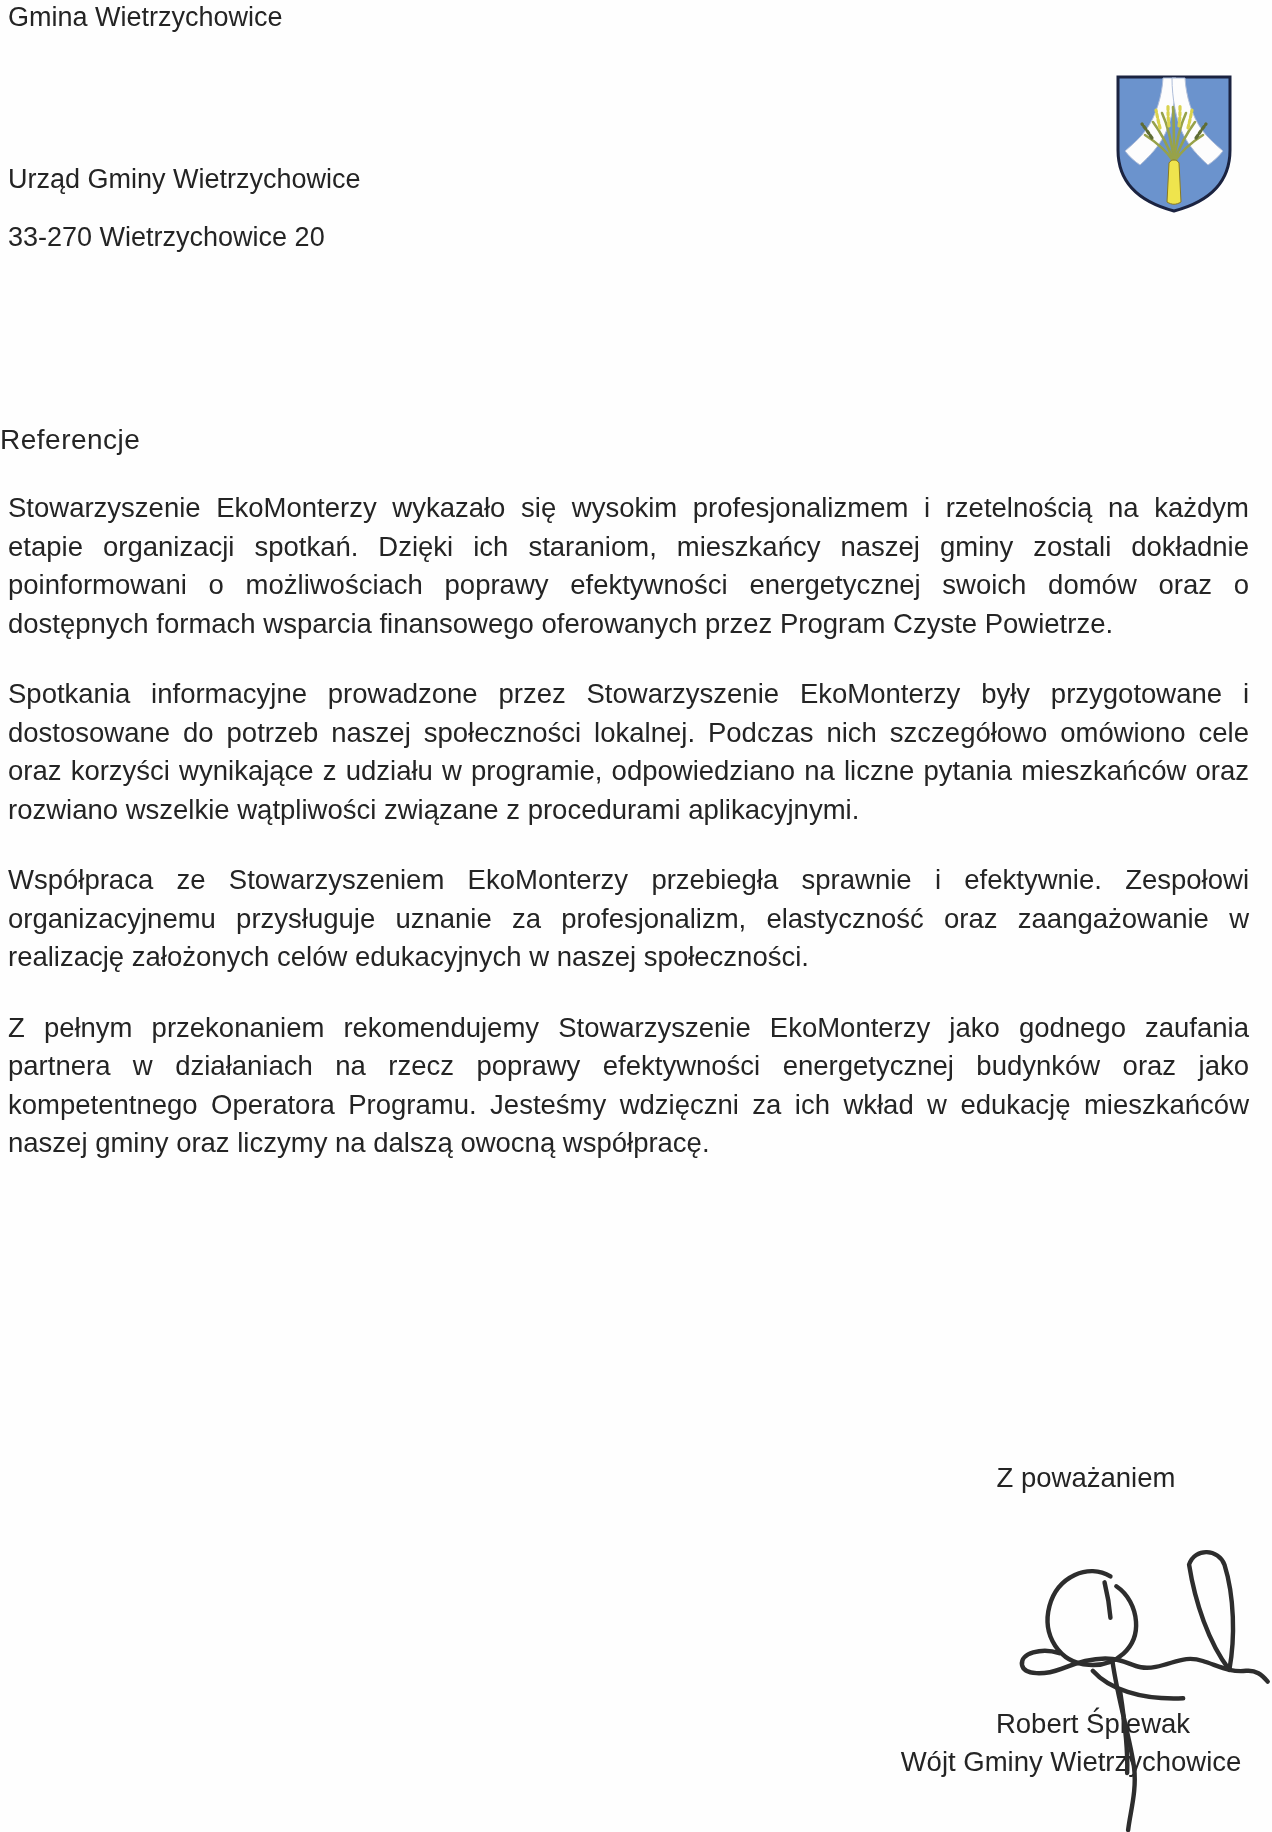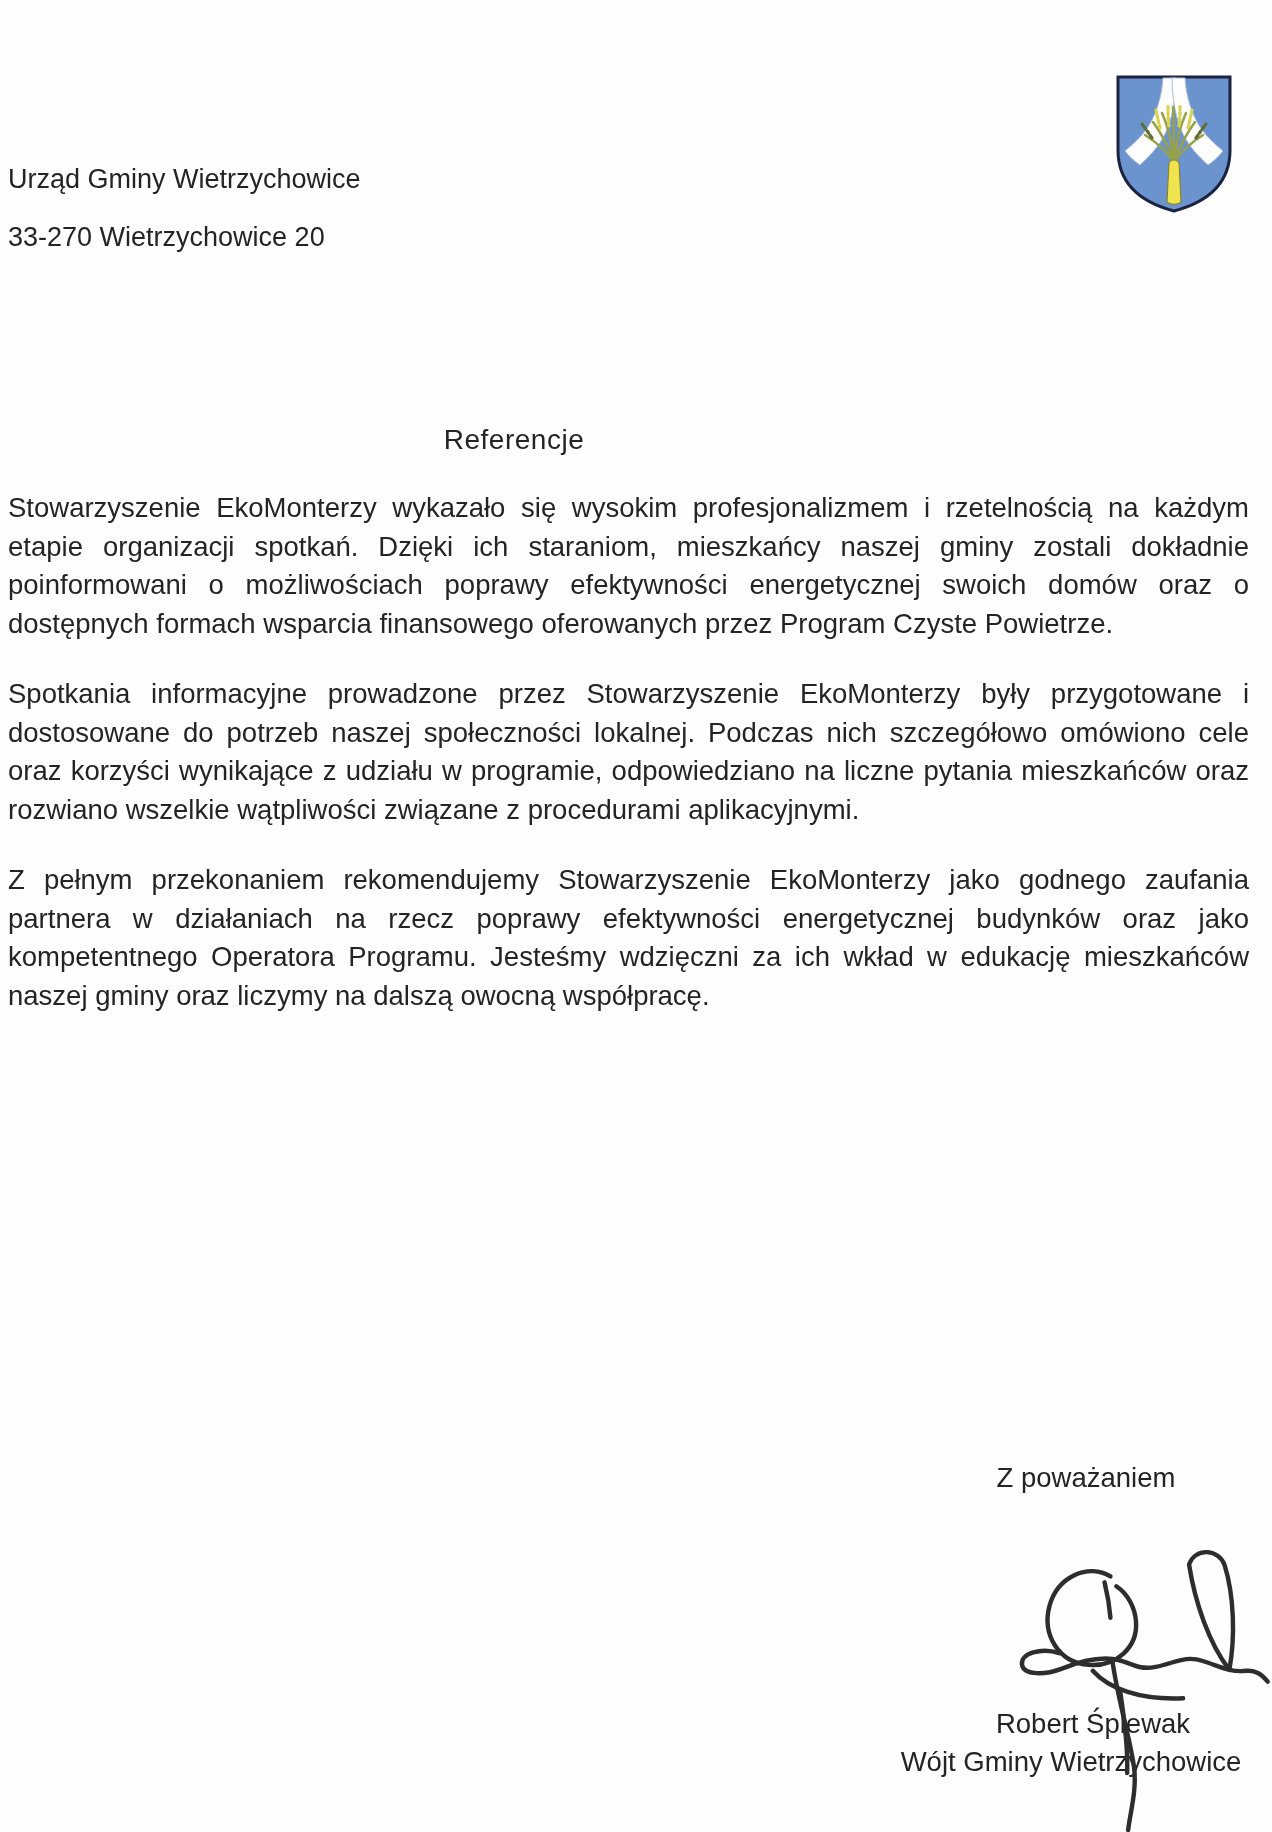--- a/index.html
+++ b/index.html
@@ -43,21 +43,21 @@
     left: 8px; top: 220px;
     font-size: 27px;
     line-height: 34px;
     white-space: nowrap;
   }
   .title {
     position: absolute;
     left: 0; top: 424px;
     width: 1028px;
     margin: 0;
-    text-align: center;
+    text-align: left;
     font-size: 28px;
     font-weight: normal;
     letter-spacing: 0.5px;
   }
   .body-text {
     position: absolute;
     left: 8px; top: 489px;
     width: 1241px;
     font-size: 27.5px;
     line-height: 38.5px;
@@ -106,20 +106,21 @@
   .band { stroke: #aebdd9; stroke-width: 1; }
   .trunk { stroke: #8a7a1f; stroke-width: 1; }
   .branches path { fill: none; stroke-width: 2.6; stroke-linecap: round; }
   .branches .speckle { stroke-dasharray: 3 2.5; stroke-width: 3.2; }
 </style>
 </head>
 <body>
 
 <div class="page scan-text">
 
+  <div class="org-name">Gmina Wietrzychowice</div>
 
   <svg class="crest" viewBox="0 0 124 143" xmlns="http://www.w3.org/2000/svg">
 
     <path class="crest-outline" d="M6,5 L118,5 L118,78 C118,112 96,130 62,139 C28,130 6,112 6,78 Z" fill="#6b93cd"></path>
 
     <g>
       <path class="band" d="M51,6 C50,24 44,44 34,58 C28,66 21,72 13,79 C17,84 22,89 28,93
                C38,84 47,74 53,62 C60,48 64,26 64,6 Z" fill="#fdfdfd"></path>
       <path class="band" d="M73,6 C74,24 80,44 90,58 C96,66 103,72 111,79 C107,84 102,89 96,93
                C86,84 77,74 71,62 C64,48 60,26 60,6 Z" fill="#fdfdfd"></path>
@@ -146,20 +147,21 @@
   </svg>
 
   <div class="office-name">Urząd Gminy Wietrzychowice</div>
   <div class="address">33-270 Wietrzychowice 20</div>
 
   <h1 class="title">Referencje</h1>
 
   <div class="body-text">
     <p>Stowarzyszenie EkoMonterzy wykazało się wysokim profesjonalizmem i rzetelnością na każdym etapie organizacji spotkań. Dzięki ich staraniom, mieszkańcy naszej gminy zostali dokładnie poinformowani o możliwościach poprawy efektywności energetycznej swoich domów oraz o dostępnych formach wsparcia finansowego oferowanych przez Program Czyste Powietrze.</p>
     <p>Spotkania informacyjne prowadzone przez Stowarzyszenie EkoMonterzy były przygotowane i dostosowane do potrzeb naszej społeczności lokalnej. Podczas nich szczegółowo omówiono cele oraz korzyści wynikające z udziału w programie, odpowiedziano na liczne pytania mieszkańców oraz rozwiano wszelkie wątpliwości związane z procedurami aplikacyjnymi.</p>
+    <p>Współpraca ze Stowarzyszeniem EkoMonterzy przebiegła sprawnie i efektywnie. Zespołowi organizacyjnemu przysługuje uznanie za profesjonalizm, elastyczność oraz zaangażowanie w realizację założonych celów edukacyjnych w naszej społeczności.</p>
     <p>Z pełnym przekonaniem rekomendujemy Stowarzyszenie EkoMonterzy jako godnego zaufania partnera w działaniach na rzecz poprawy efektywności energetycznej budynków oraz jako kompetentnego Operatora Programu. Jesteśmy wdzięczni za ich wkład w edukację mieszkańców naszej gminy oraz liczymy na dalszą owocną współpracę.</p>
   </div>
 
   <div class="closing">Z poważaniem</div>
 
   <svg class="signature-svg" viewBox="0 0 272 292" xmlns="http://www.w3.org/2000/svg">
 
     <path class="sig-stroke" d="M110,32 C88,18 56,32 48,62 C40,92 58,120 88,122 C116,124 138,104 136,78 C135,64 128,50 116,42"></path>
     <path class="sig-stroke" d="M104,38 C107,50 109,62 110,74"></path>
 

